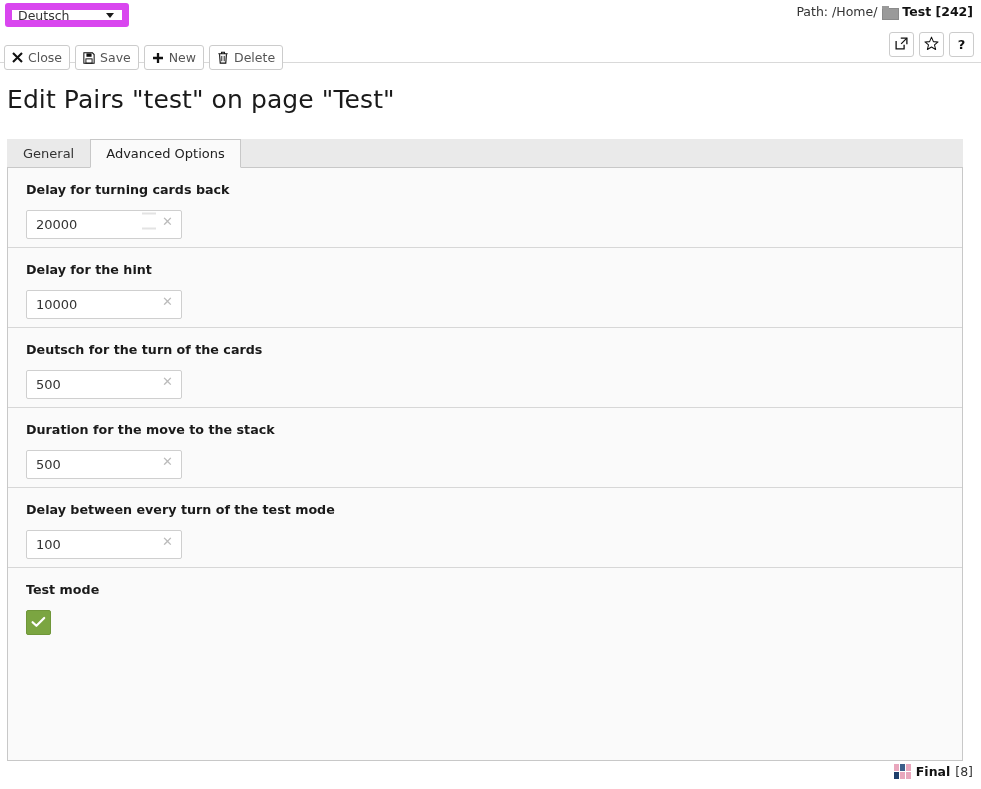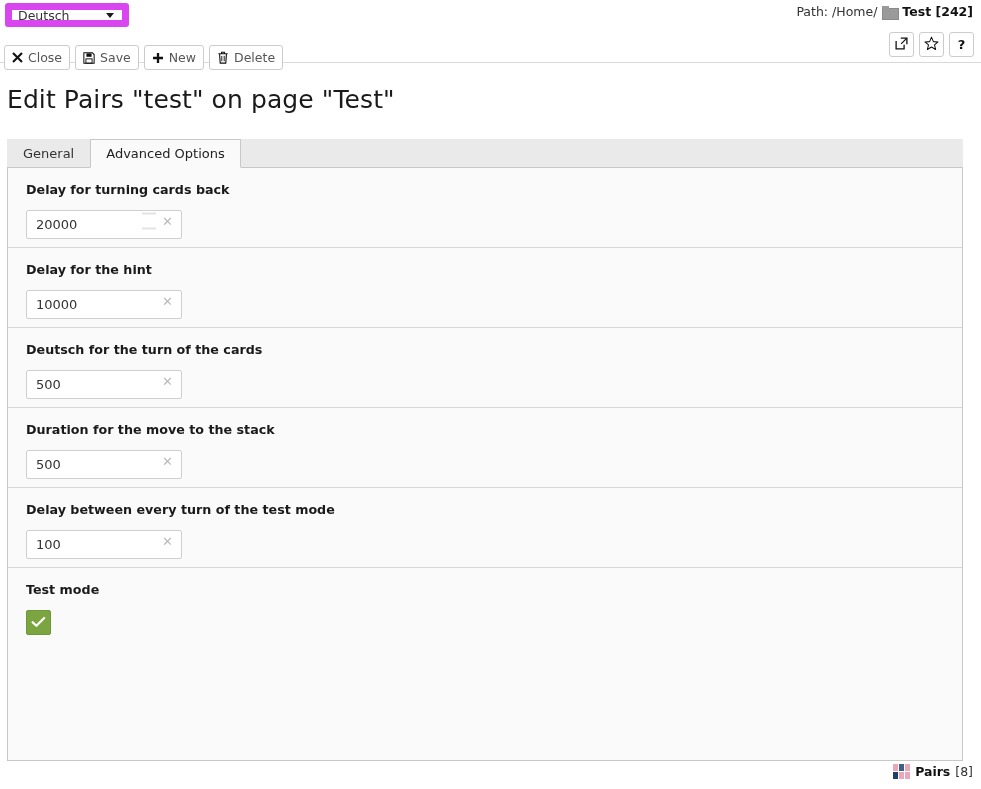--- a/index.html
+++ b/index.html
@@ -421,15 +421,15 @@
 
 <div class="footer">
   <span class="pairs-ico">
     <span style="background:#e9a7bd"></span>
     <span style="background:#3d5f8a"></span>
     <span style="background:#e9a7bd"></span>
     <span style="background:#1f3f6b"></span>
     <span style="background:#e9a7bd"></span>
     <span style="background:#e9a7bd"></span>
   </span>
-  <span class="fname">Pairs</span>
+  <span class="fname">Final</span>
   <span class="fcount">[8]</span>
 </div>
 
 </body></html>

